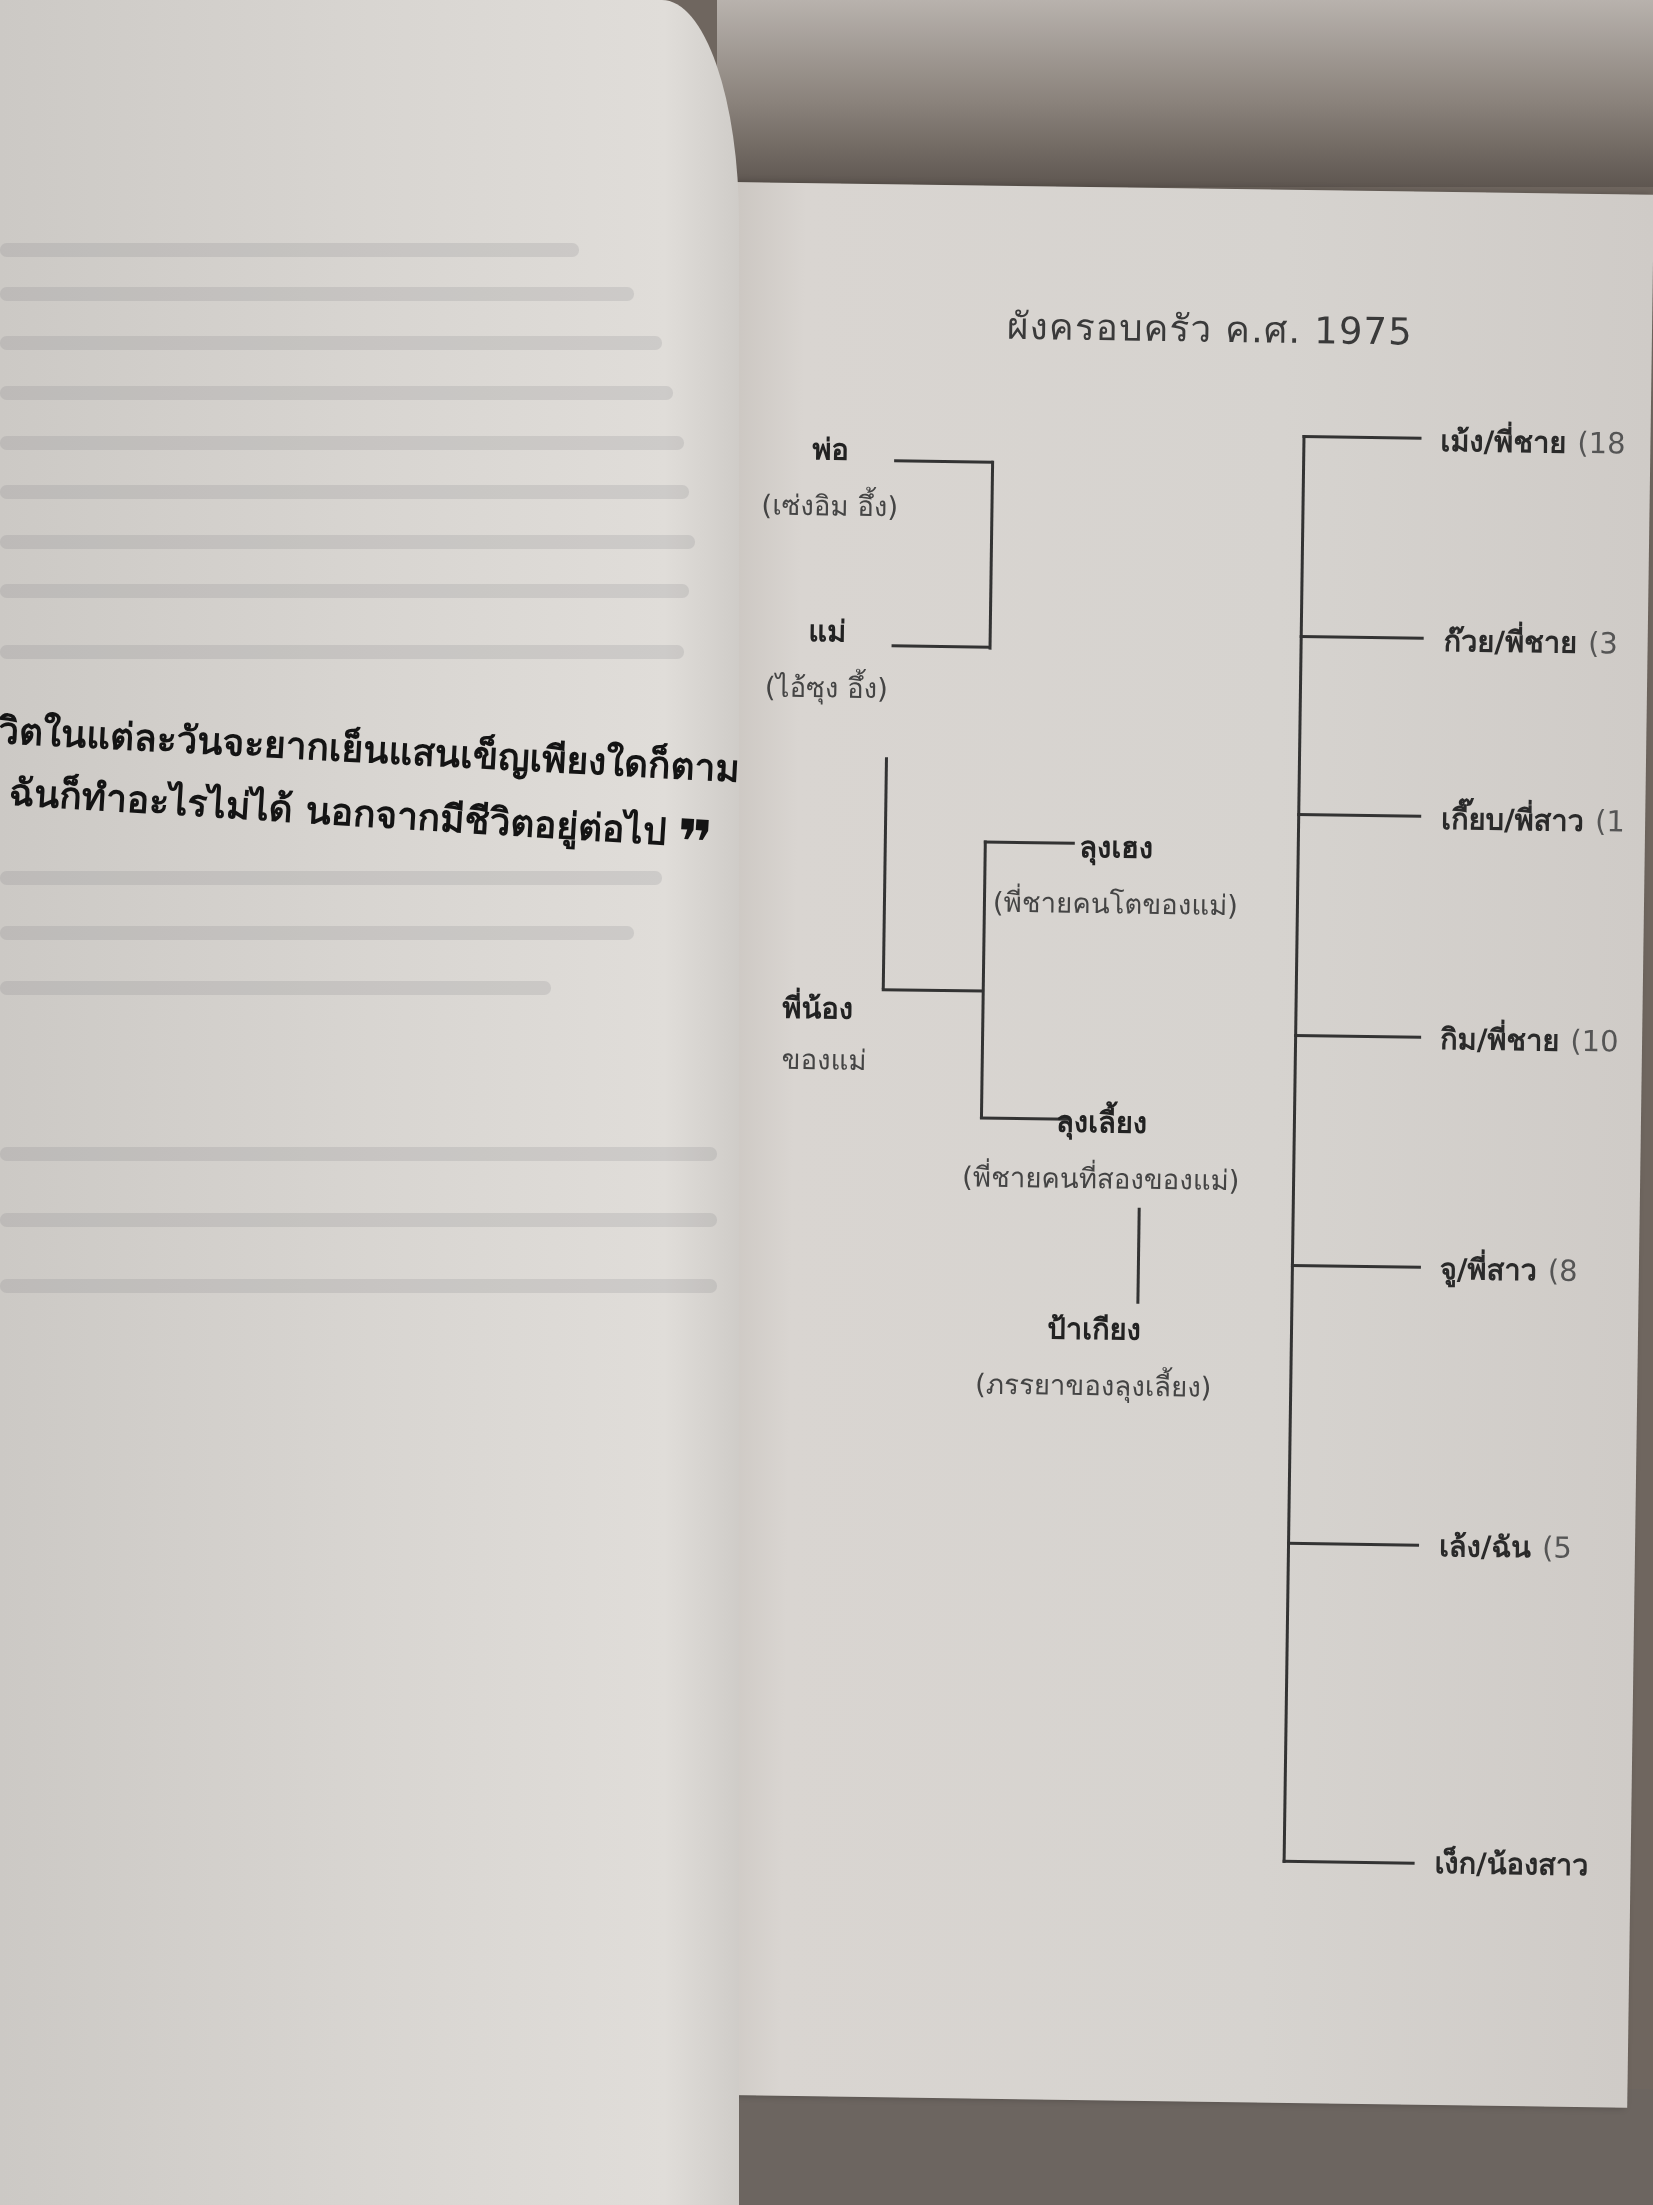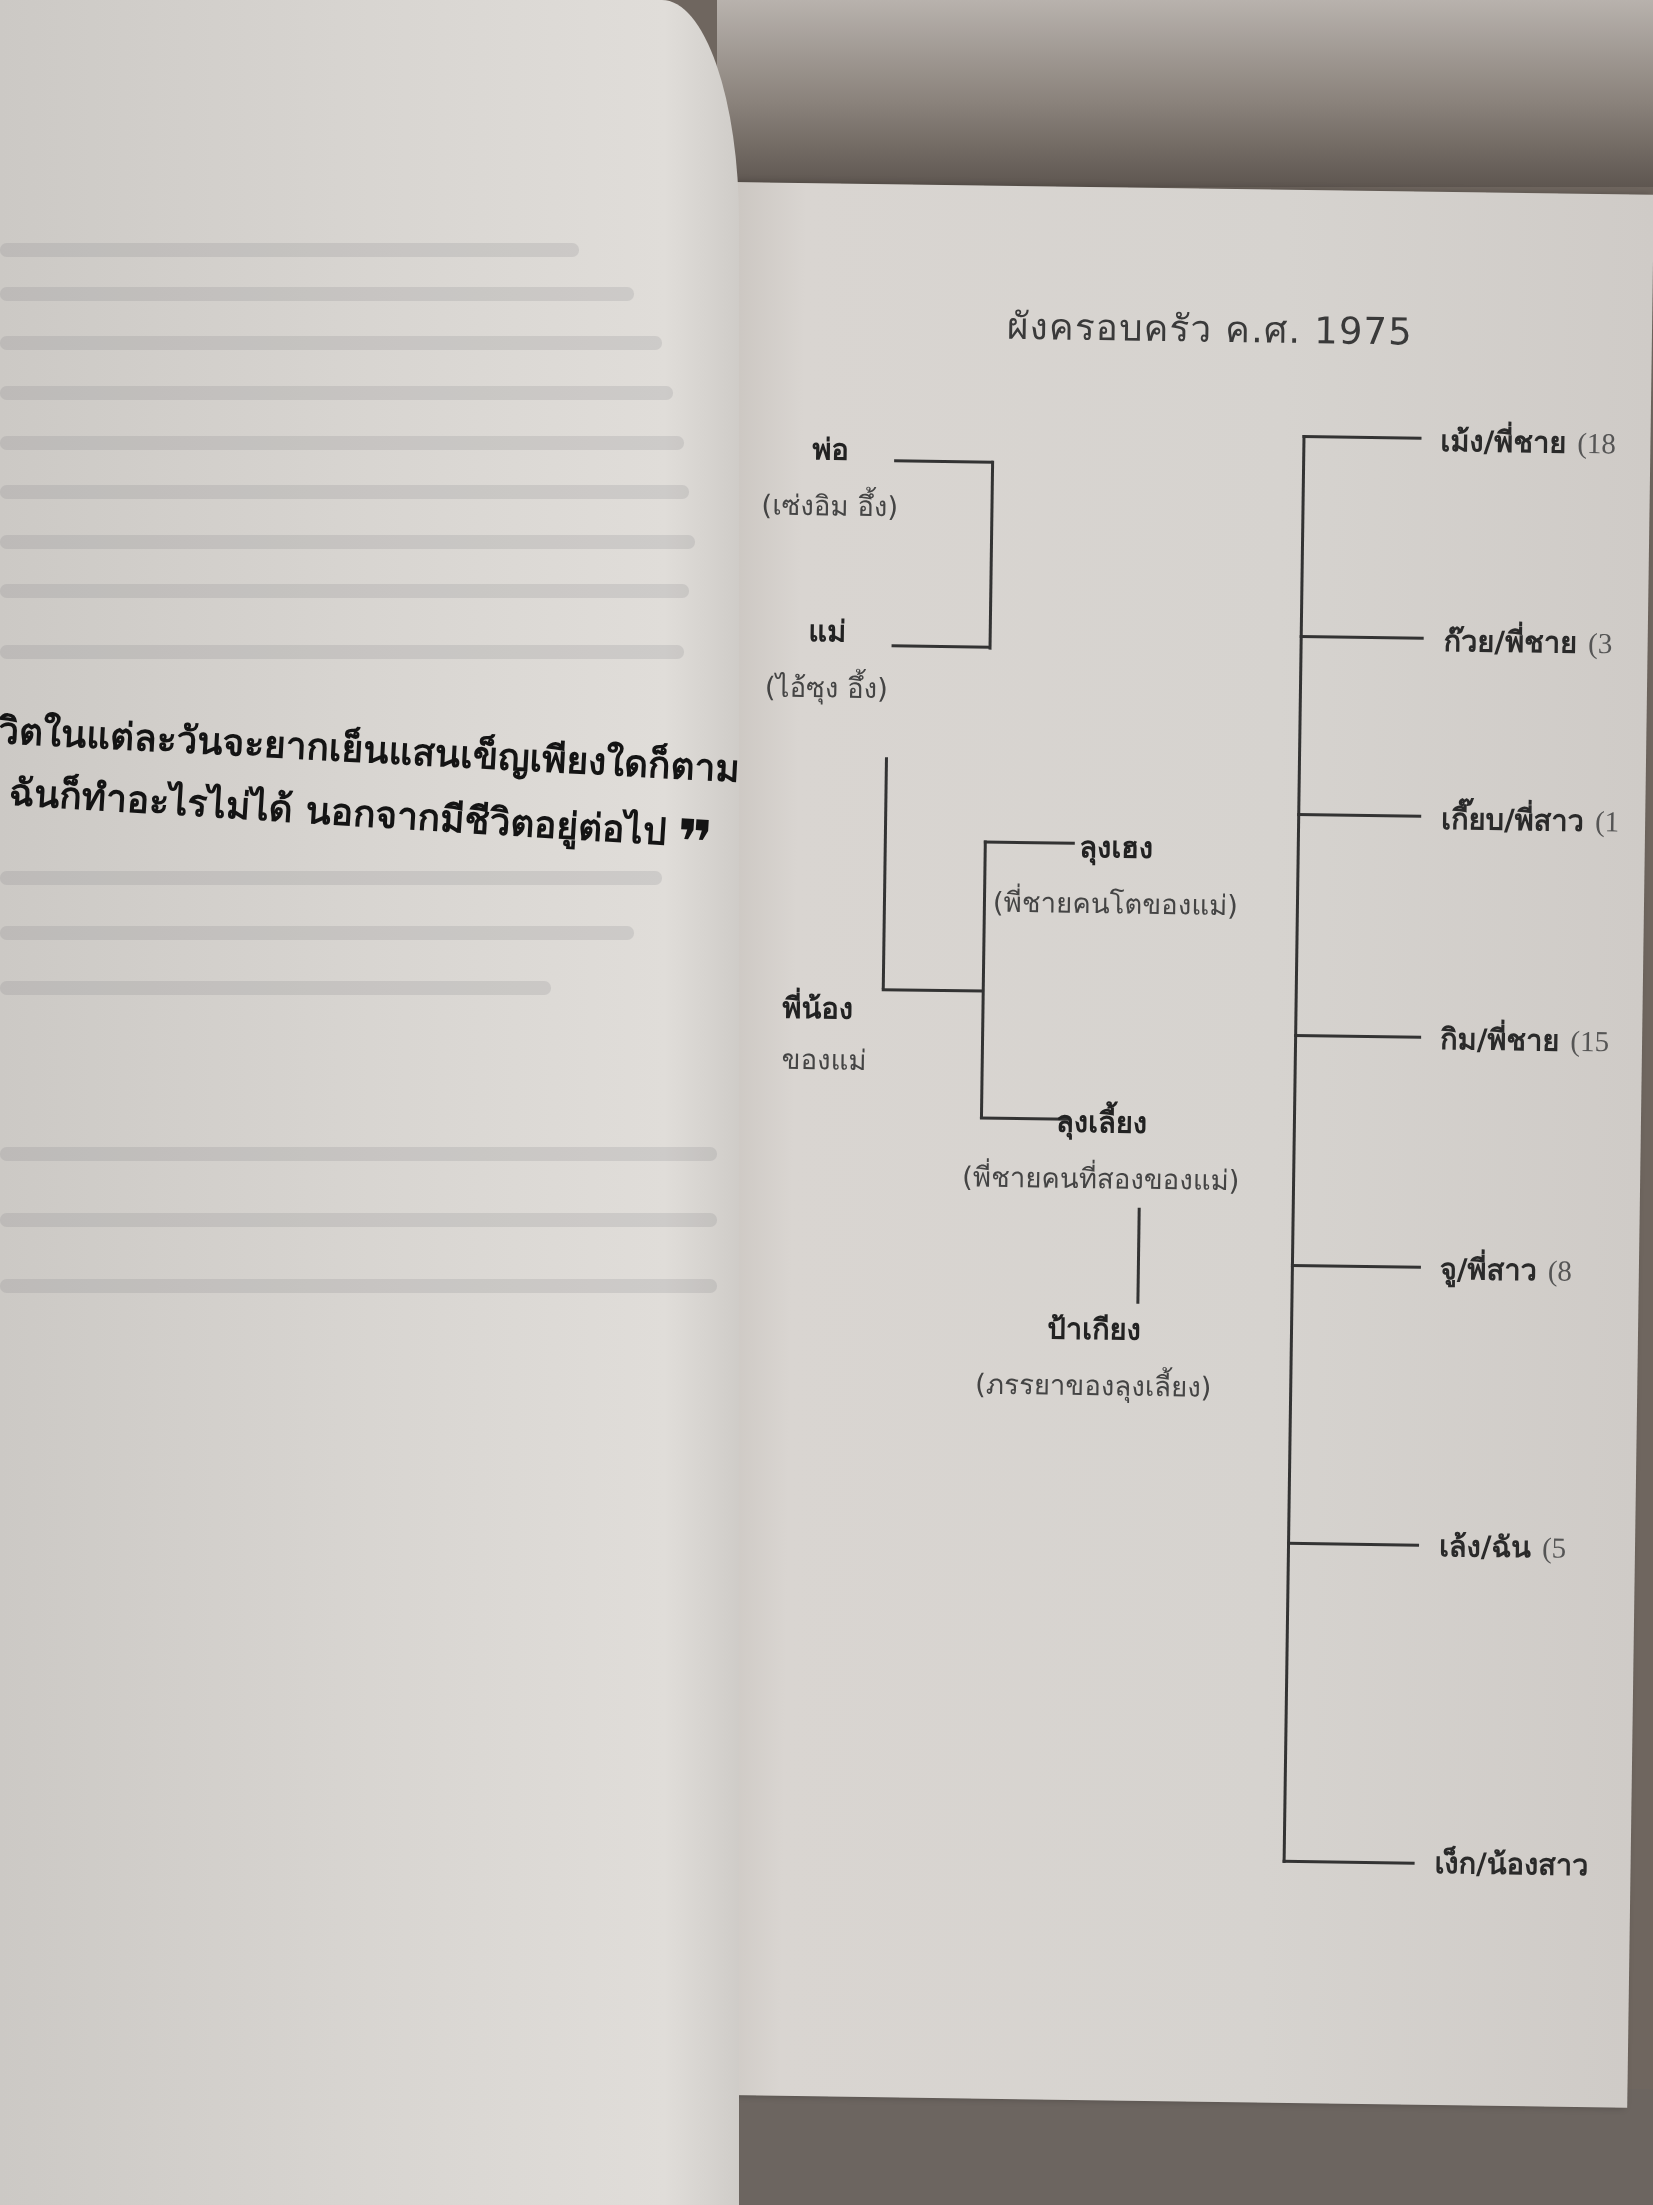--- a/index.html
+++ b/index.html
@@ -47,21 +47,21 @@
     position:absolute; left:276px; top:110px; font-size:37px; color:#3a3a3a;
     letter-spacing:1.1px; white-space:nowrap;
   }
   .node { position:absolute; text-align:center; white-space:nowrap; color:#222; }
   .node .n { font-size:29px; font-weight:bold; display:block; }
   .node .s { font-size:27.6px; color:#444; display:block; margin-top:11px; }
   .line { position:absolute; background:#333; }
   .child {
     position:absolute; font-size:29px; color:#2a2a2a; white-space:nowrap; font-weight:bold;
   }
-  .child .age { font-weight:normal; color:#555; margin-left:11px;font-family:Liberation Serif, serif; }
+  .child .age { font-weight:normal; color:#555; margin-left:11px; }
 </style>
 </head>
 <body>
 
 <div class="surface-top"></div>
 <div class="surface-bottom"></div>
 
 <div class="page-right">
   <div class="diagram">
     <div class="title">ผังครอบครัว  ค.ศ. 1975</div>
@@ -115,21 +115,21 @@
       <span>ก๊วย/พี่ชาย</span><span class="age">(3</span>
     </div>
 
     <div class="line" style="left:573px; top:623px; width:124px; height:2.8px;"></div>
     <div class="child" style="left:717px; top:604px;">
       <span>เกี๊ยบ/พี่สาว</span><span class="age">(1</span>
     </div>
 
     <div class="line" style="left:573px; top:844px; width:127px; height:2.8px;"></div>
     <div class="child" style="left:719px; top:824px;">
-      <span>กิม/พี่ชาย</span><span class="age">(15</span>
+      <span>กิม/พี่ชาย</span><span class="age">(10</span>
     </div>
 
     <div class="line" style="left:573px; top:1074px; width:130px; height:2.8px;"></div>
     <div class="child" style="left:722px; top:1054px;">
       <span>จู/พี่สาว</span><span class="age">(8</span>
     </div>
 
     <div class="line" style="left:573px; top:1352px; width:132px; height:2.8px;"></div>
     <div class="child" style="left:725px; top:1331px;">
       <span>เล้ง/ฉัน</span><span class="age">(5</span>

